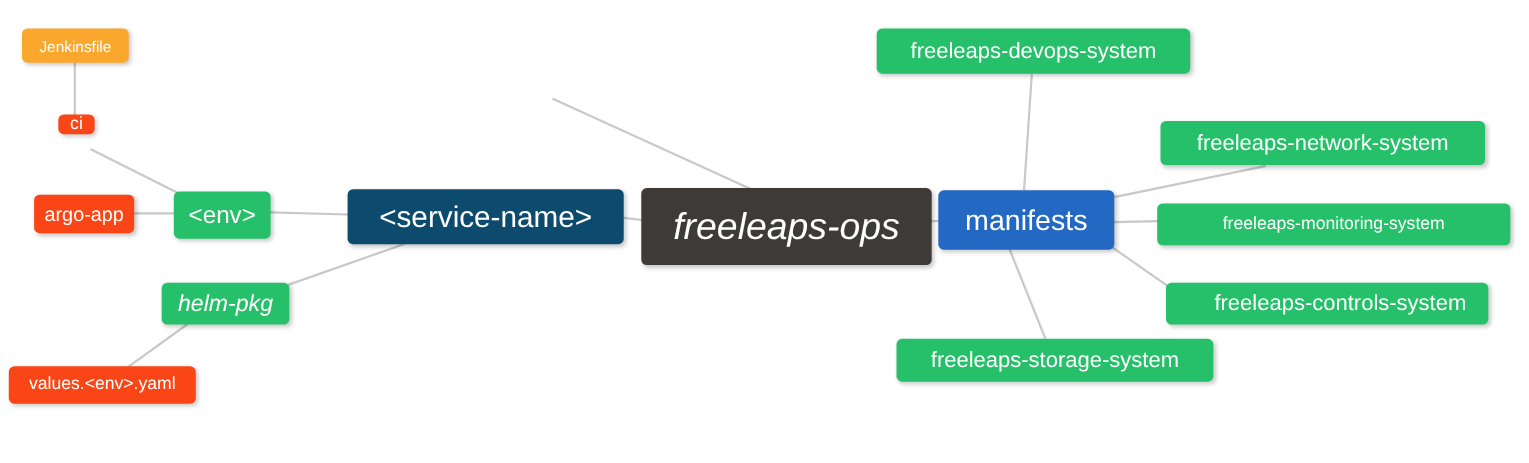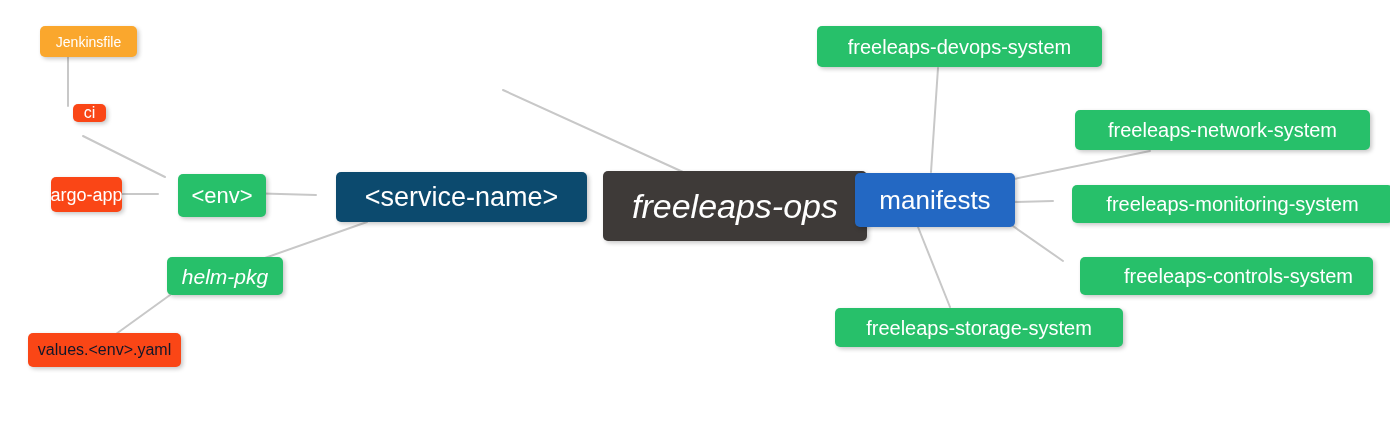--- a/index.html
+++ b/index.html
@@ -27,21 +27,20 @@
     align-items: center;
     justify-content: center;
     color: #ffffff;
     border-radius: 5px;
     box-shadow: 2px 2px 4px rgba(0,0,0,0.22);
     white-space: nowrap;
     cursor: pointer;
     line-height: 1;
     box-sizing: border-box;
     user-select: none;
-    margin-left: 20px;
   }
 </style>
 </head>
 <body>
 
 <div id="stage" style="width: 1390px; height: 421px; background: rgb(255, 255, 255);">
     <svg id="edges" width="1390" height="421" viewBox="0 0 1390 421">
       <line x1="68" y1="57" x2="68" y2="106" stroke="#C8C8C8" stroke-width="2" stroke-linecap="round"></line>
       <line x1="83" y1="136" x2="165" y2="177" stroke="#C8C8C8" stroke-width="2" stroke-linecap="round"></line>
       <line x1="122" y1="194" x2="158" y2="194" stroke="#C8C8C8" stroke-width="2" stroke-linecap="round"></line>
@@ -52,25 +51,25 @@
       <line x1="567" y1="198" x2="584" y2="200" stroke="#C8C8C8" stroke-width="2" stroke-linecap="round"></line>
       <line x1="846" y1="201" x2="854" y2="201" stroke="#C8C8C8" stroke-width="2" stroke-linecap="round"></line>
       <line x1="938" y1="68" x2="931" y2="172" stroke="#C8C8C8" stroke-width="2" stroke-linecap="round"></line>
       <line x1="1014" y1="179" x2="1150" y2="151" stroke="#C8C8C8" stroke-width="2" stroke-linecap="round"></line>
       <line x1="1013" y1="202" x2="1053" y2="201" stroke="#C8C8C8" stroke-width="2" stroke-linecap="round"></line>
       <line x1="1010" y1="224" x2="1063" y2="261" stroke="#C8C8C8" stroke-width="2" stroke-linecap="round"></line>
       <line x1="918" y1="227" x2="950" y2="307" stroke="#C8C8C8" stroke-width="2" stroke-linecap="round"></line>
     </svg>
     <div class="node" style="left: 20px; top: 26px; width: 97px; height: 31px; font-size: 14px; background: rgb(250, 167, 45); color: rgb(255, 255, 255);">Jenkinsfile</div>
     <div class="node" style="left: 53px; top: 104px; width: 33px; height: 18px; font-size: 16px; background: rgb(250, 70, 22); color: rgb(255, 255, 255);">ci</div>
-    <div class="node" style="left: 31px; top: 177px; width: 71px; height: 35px; font-size: 18px; background: rgb(250, 70, 22); color: rgb(255, 255, 255);">argo-app</div>
+    <div class="node" style="left: 31px; top: 177px; width: 91px; height: 35px; font-size: 18px; background: rgb(250, 70, 22); color: rgb(255, 255, 255);">argo-app</div>
     <div class="node" style="left: 158px; top: 174px; width: 88px; height: 43px; font-size: 22px; background: rgb(39, 192, 106); color: rgb(255, 255, 255);">&lt;env&gt;</div>
     <div class="node" style="left: 316px; top: 172px; width: 251px; height: 50px; font-size: 27px; background: #0c4a6e; color: rgb(255, 255, 255);">&lt;service-name&gt;</div>
     <div class="node" style="left: 583px; top: 171px; width: 264px; height: 70px; font-size: 34px; background: rgb(62, 58, 56); color: rgb(255, 255, 255); font-style: italic;">freeleaps-ops</div>
-    <div class="node" style="left: 835px; top: 173px; width: 160px; height: 54px; font-size: 26px; background: rgb(35, 104, 195); color: rgb(255, 255, 255);">manifests</div>
+    <div class="node" style="left: 853px; top: 173px; width: 160px; height: 54px; font-size: 26px; background: rgb(35, 104, 195); color: rgb(255, 255, 255);">manifests</div>
     <div class="node" style="left: 147px; top: 257px; width: 116px; height: 38px; font-size: 21px; background: rgb(39, 192, 106); color: rgb(255, 255, 255); font-style: italic;">helm-pkg</div>
-    <div class="node" style="left: 8px; top: 333px; width: 153px; height: 34px; font-size: 16px; background: rgb(250, 70, 22); color: #0f172a;">values.&lt;env&gt;.yaml</div>
+    <div class="node" style="left: 8px; top: 333px; width: 170px; height: 34px; font-size: 16px; background: rgb(250, 70, 22); color: #ffffff;">values.&lt;env&gt;.yaml</div>
     <div class="node" style="left: 797px; top: 26px; width: 285px; height: 41px; font-size: 20px; background: rgb(39, 192, 106); color: rgb(255, 255, 255);">freeleaps-devops-system</div>
     <div class="node" style="left: 1055px; top: 110px; width: 295px; height: 40px; font-size: 20px; background: rgb(39, 192, 106); color: rgb(255, 255, 255);">freeleaps-network-system</div>
-    <div class="node" style="left: 1052px; top: 185px; width: 321px; height: 38px; font-size: 20px; background: rgb(39, 192, 106); color: rgb(255, 255, 255); text-align: center;">freeleaps-monitoring-system</div>
+    <div class="node" style="left: 1052px; top: 185px; width: 321px; height: 38px; font-size: 16px; background: rgb(39, 192, 106); color: rgb(255, 255, 255); text-align: center;">freeleaps-monitoring-system</div>
     <div class="node" style="left: 1060px; top: 257px; width: 293px; height: 38px; font-size: 20px; background: rgb(39, 192, 106); color: rgb(255, 255, 255); padding-left: 24px;">freeleaps-controls-system</div>
     <div class="node" style="left: 815px; top: 308px; width: 288px; height: 39px; font-size: 20px; background: rgb(39, 192, 106); color: rgb(255, 255, 255);">freeleaps-storage-system</div>
   </div>
 
 </body></html>

